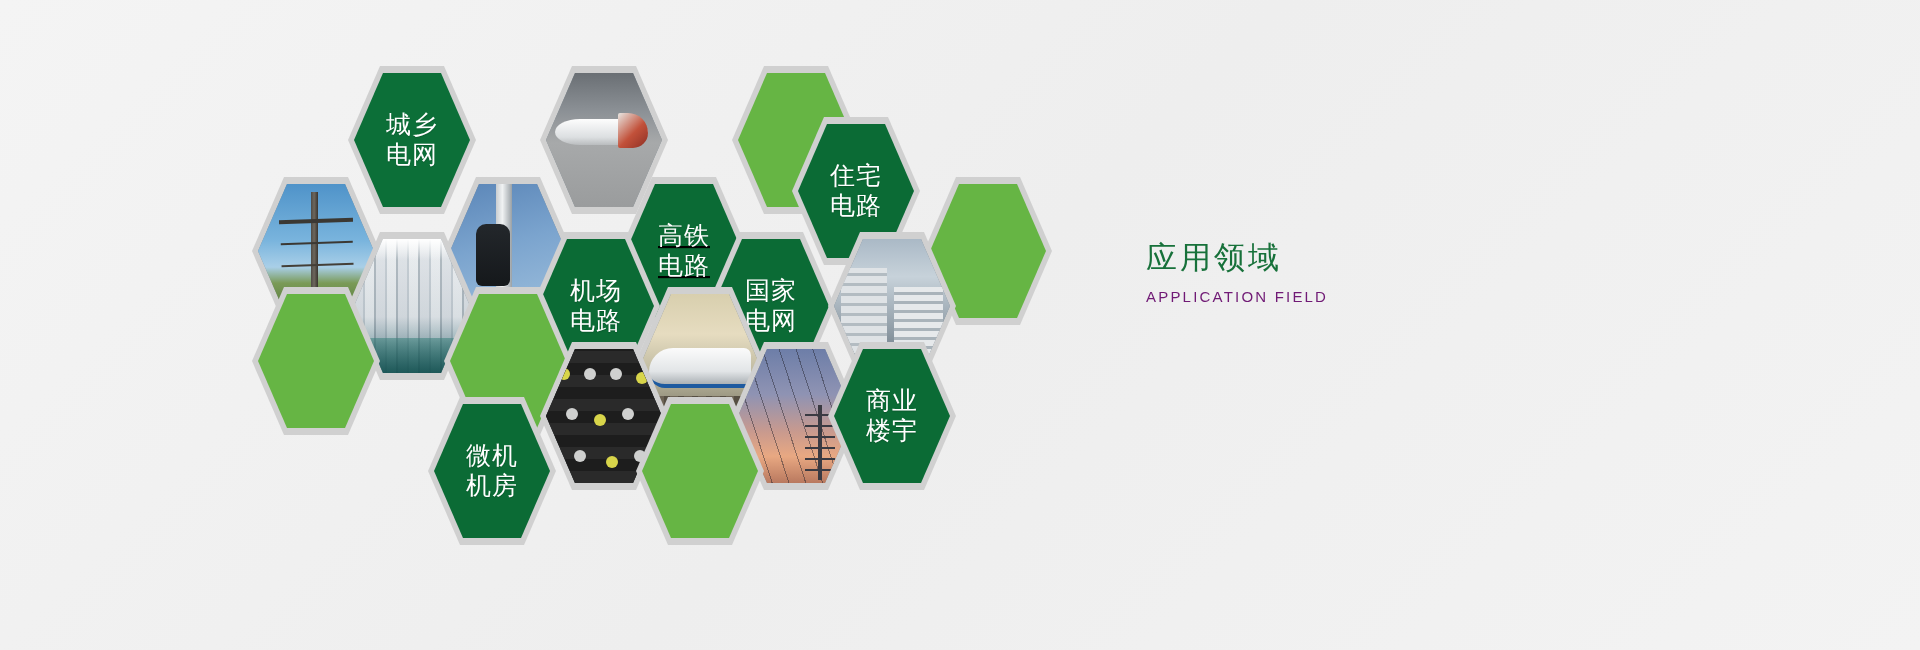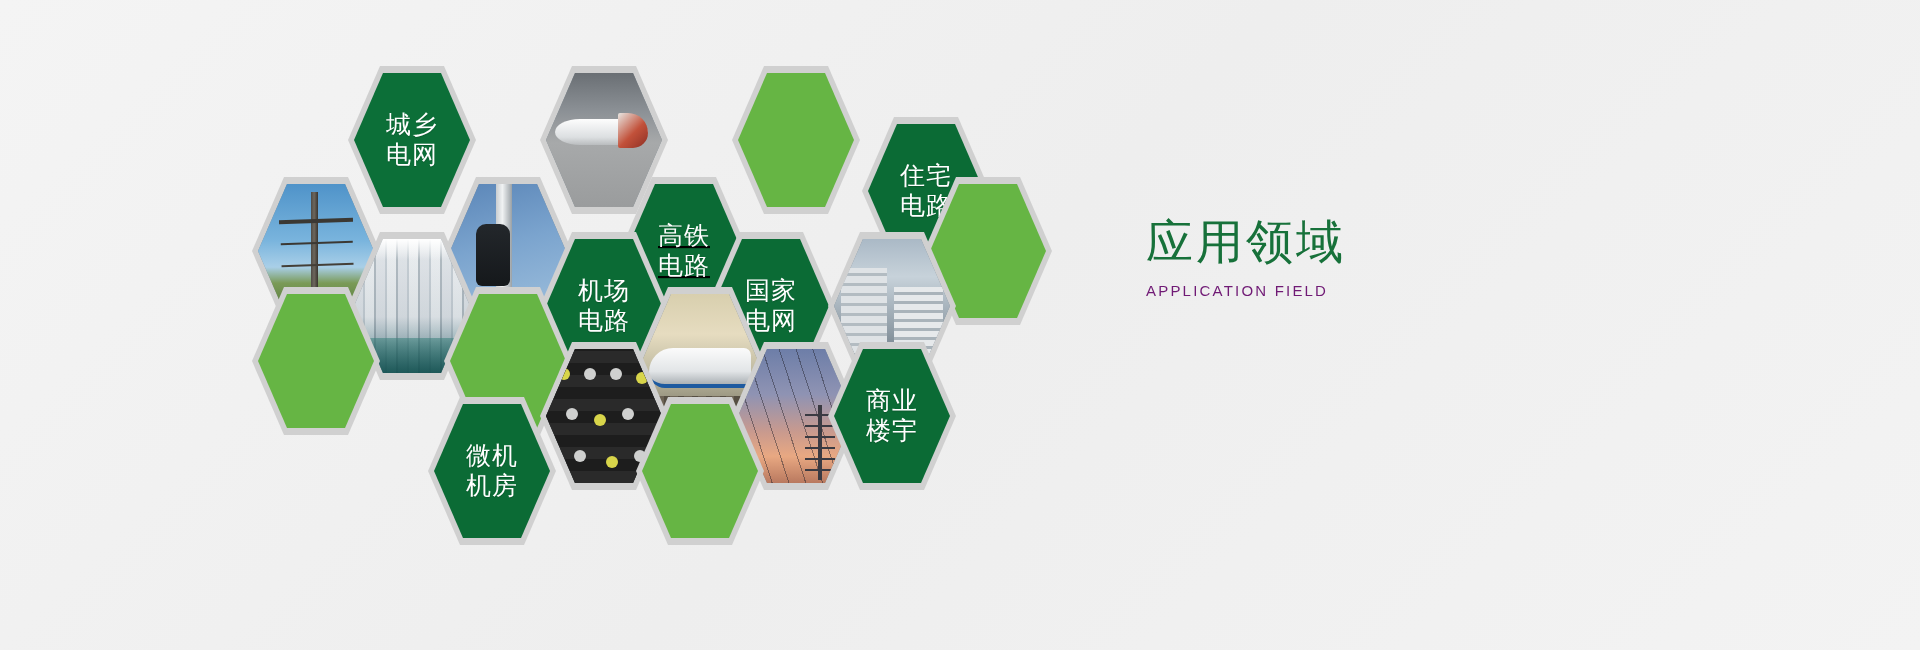--- a/index.html
+++ b/index.html
@@ -211,26 +211,27 @@
       #c2c9ce;
   }
 
   
   #title-block {
     position: absolute;
     left: 1146px; top: 216px;
     width: 420px;
   }
   #title-main {
-    font-size: 47px;
+    font-size: 31px;
     line-height: 1.1;
     color: #17713a;
     letter-spacing: 3px;
     font-weight: 400;
     font-family: "DejaVu Sans", "Liberation Sans", sans-serif;
+    margin-top: 24px;
   }
   #title-sub {
     margin-top: 14px;
     font-size: 15px;
     letter-spacing: 2.2px;
     color: #701a75;
     font-family: "Liberation Sans", sans-serif;
   }
 </style>
 </head>
@@ -269,38 +270,38 @@
       </div>
     </div>
 
     <div class="hex label" style="left:384px; top:135px;text-decoration:underline;">
       <div class="inner">
         <span class="txt">高铁
 电路</span>
       </div>
     </div>
 
-    <div class="hex label" style="left:626px; top:75px;">
+    <div class="hex label" style="left:556px; top:75px;">
       <div class="inner">
         <span class="txt">住宅
 电路</span>
       </div>
     </div>
 
     <div class="hex plain" style="left:688px; top:135px;">
       <div class="inner"></div>
     </div>
 
     <div class="hex photo" style="left:112px; top:190px;">
       <div class="inner">
         <span class="ph ph-gear"></span>
       </div>
     </div>
 
-    <div class="hex label" style="left:304px; top:190px;">
+    <div class="hex label" style="left:296px; top:190px;">
       <div class="inner">
         <span class="txt">机场
 电路</span>
       </div>
     </div>
 
     <div class="hex label" style="left:471px; top:190px;">
       <div class="inner">
         <span class="txt">国家
 电网</span>

